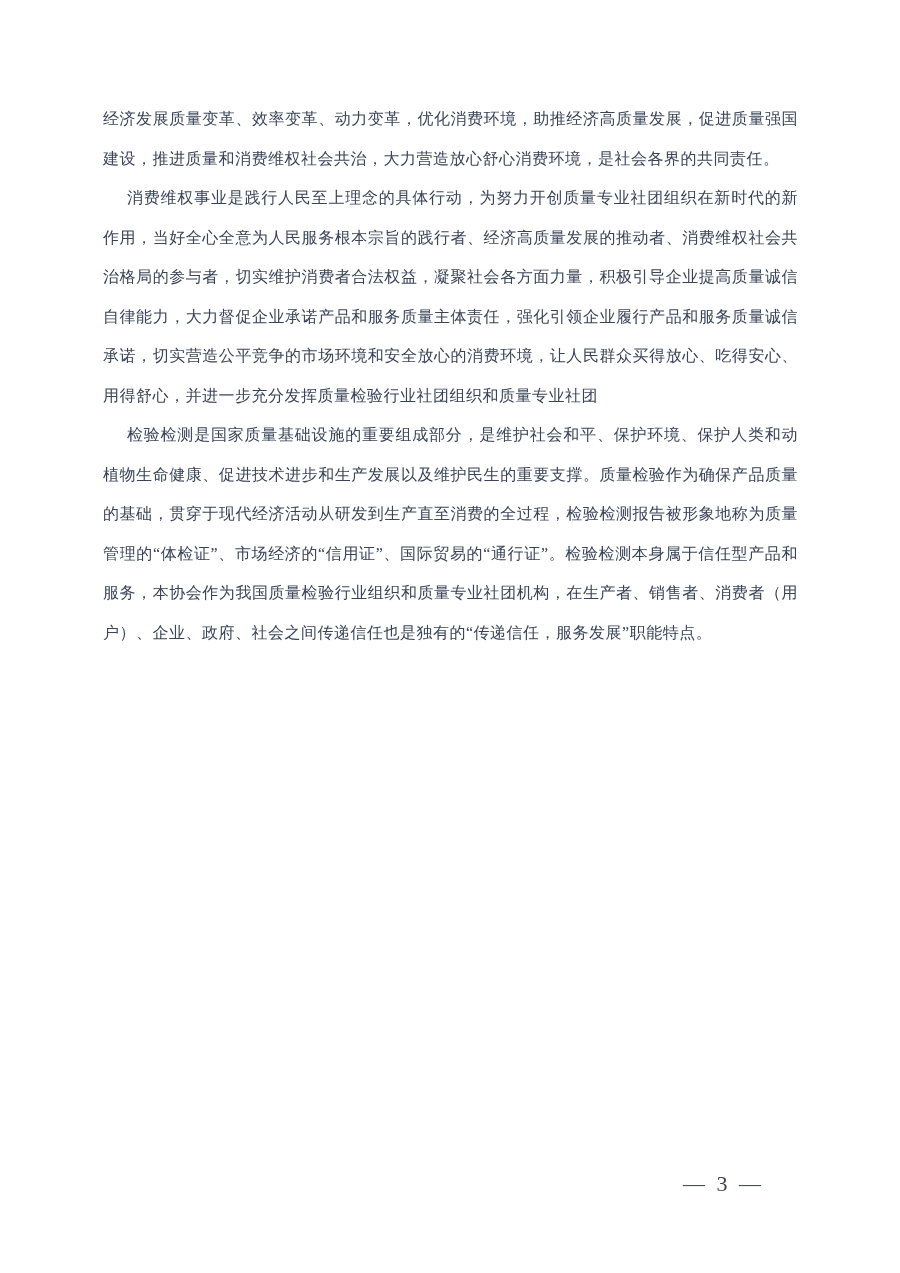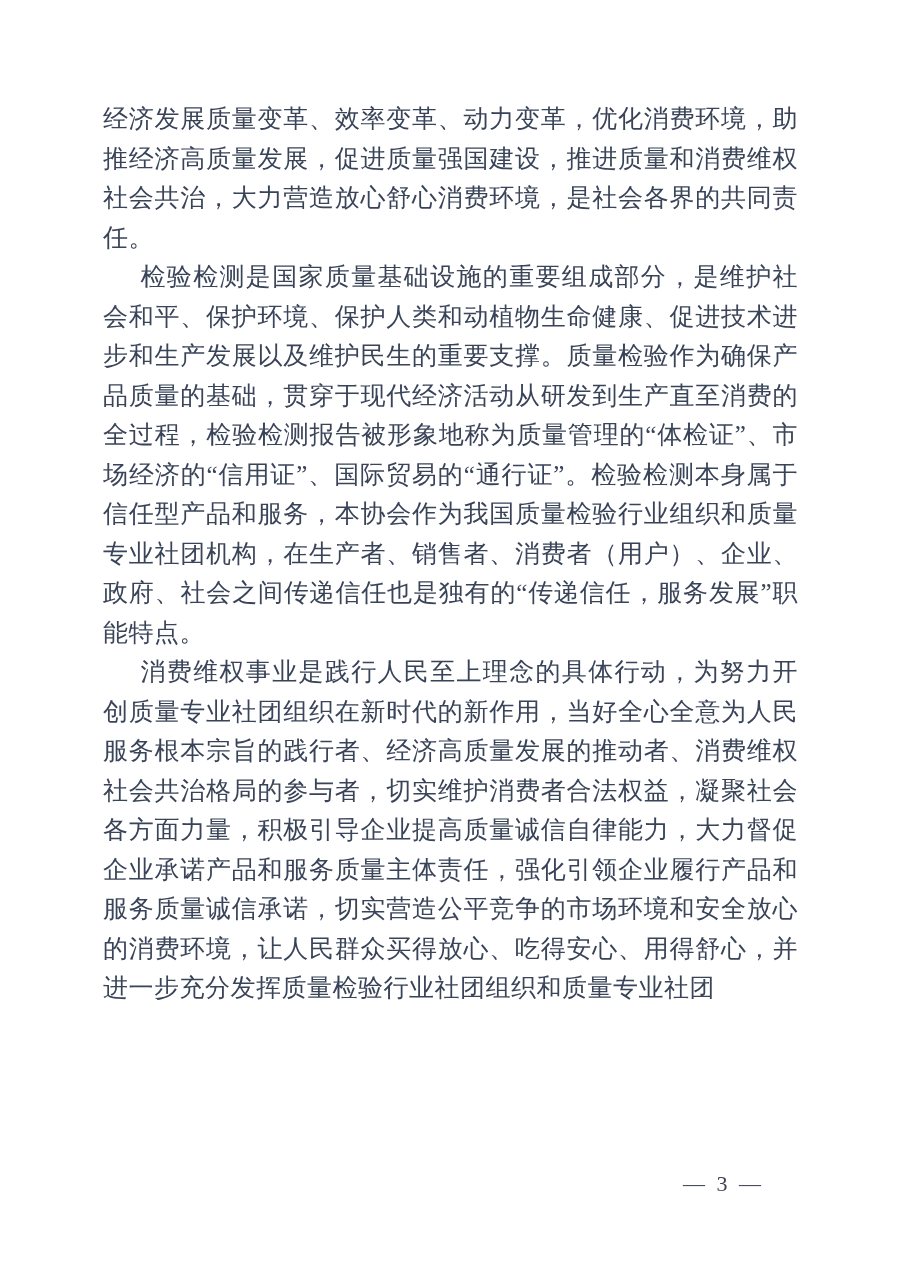--- a/index.html
+++ b/index.html
@@ -22,21 +22,21 @@
   .textblock {
     position: absolute;
     left: 103px;
     top: 99px;
     width: 695px;
     color: #3a4459;
   }
   p.body-para {
     margin: 0;
     padding: 0;
-    font-size: 25px;
+    font-size: 16px;
     line-height: 39.5px;
     text-align: justify;
     text-justify: inter-ideograph;
     letter-spacing: 0.5px;
   }
   p.body-para.indent {
     text-indent: 1.5em;
   }
   .page-num {
     position: absolute;
@@ -48,18 +48,18 @@
     letter-spacing: 3px;
     white-space: nowrap;
   }
 </style>
 </head>
 <body>
 
 <div class="sheet">
   <div class="textblock">
     <p class="body-para">经济发展质量变革、效率变革、动力变革，优化消费环境，助推经济高质量发展，促进质量强国建设，推进质量和消费维权社会共治，大力营造放心舒心消费环境，是社会各界的共同责任。</p>
+    <p class="body-para indent">消费维权事业是践行人民至上理念的具体行动，为努力开创质量专业社团组织在新时代的新作用，当好全心全意为人民服务根本宗旨的践行者、经济高质量发展的推动者、消费维权社会共治格局的参与者，切实维护消费者合法权益，凝聚社会各方面力量，积极引导企业提高质量诚信自律能力，大力督促企业承诺产品和服务质量主体责任，强化引领企业履行产品和服务质量诚信承诺，切实营造公平竞争的市场环境和安全放心的消费环境，让人民群众买得放心、吃得安心、用得舒心，并进一步充分发挥质量检验行业社团组织和质量专业社团</p>
     <p class="body-para indent">检验检测是国家质量基础设施的重要组成部分，是维护社会和平、保护环境、保护人类和动植物生命健康、促进技术进步和生产发展以及维护民生的重要支撑。质量检验作为确保产品质量的基础，贯穿于现代经济活动从研发到生产直至消费的全过程，检验检测报告被形象地称为质量管理的“体检证”、市场经济的“信用证”、国际贸易的“通行证”。检验检测本身属于信任型产品和服务，本协会作为我国质量检验行业组织和质量专业社团机构，在生产者、销售者、消费者（用户）、企业、政府、社会之间传递信任也是独有的“传递信任，服务发展”职能特点。</p>
-    <p class="body-para indent">消费维权事业是践行人民至上理念的具体行动，为努力开创质量专业社团组织在新时代的新作用，当好全心全意为人民服务根本宗旨的践行者、经济高质量发展的推动者、消费维权社会共治格局的参与者，切实维护消费者合法权益，凝聚社会各方面力量，积极引导企业提高质量诚信自律能力，大力督促企业承诺产品和服务质量主体责任，强化引领企业履行产品和服务质量诚信承诺，切实营造公平竞争的市场环境和安全放心的消费环境，让人民群众买得放心、吃得安心、用得舒心，并进一步充分发挥质量检验行业社团组织和质量专业社团</p>
   </div>
 
   <div class="page-num">— 3 —</div>
 </div>
 
 </body></html>

